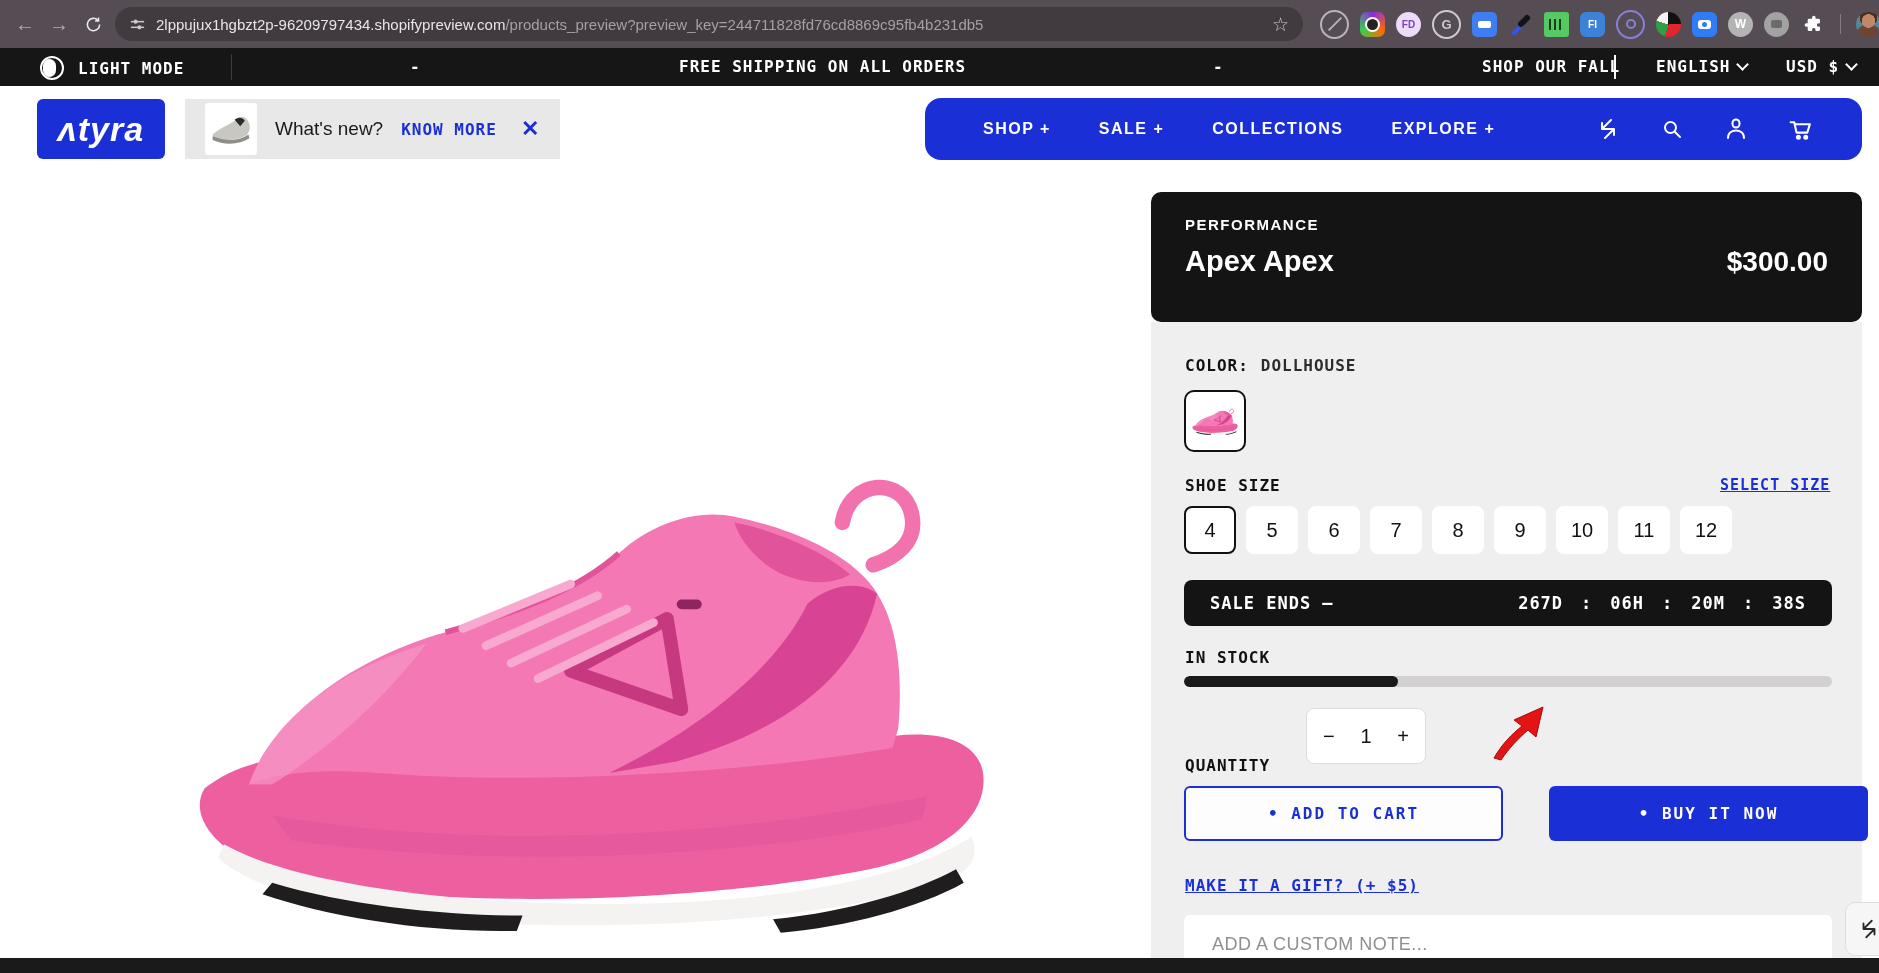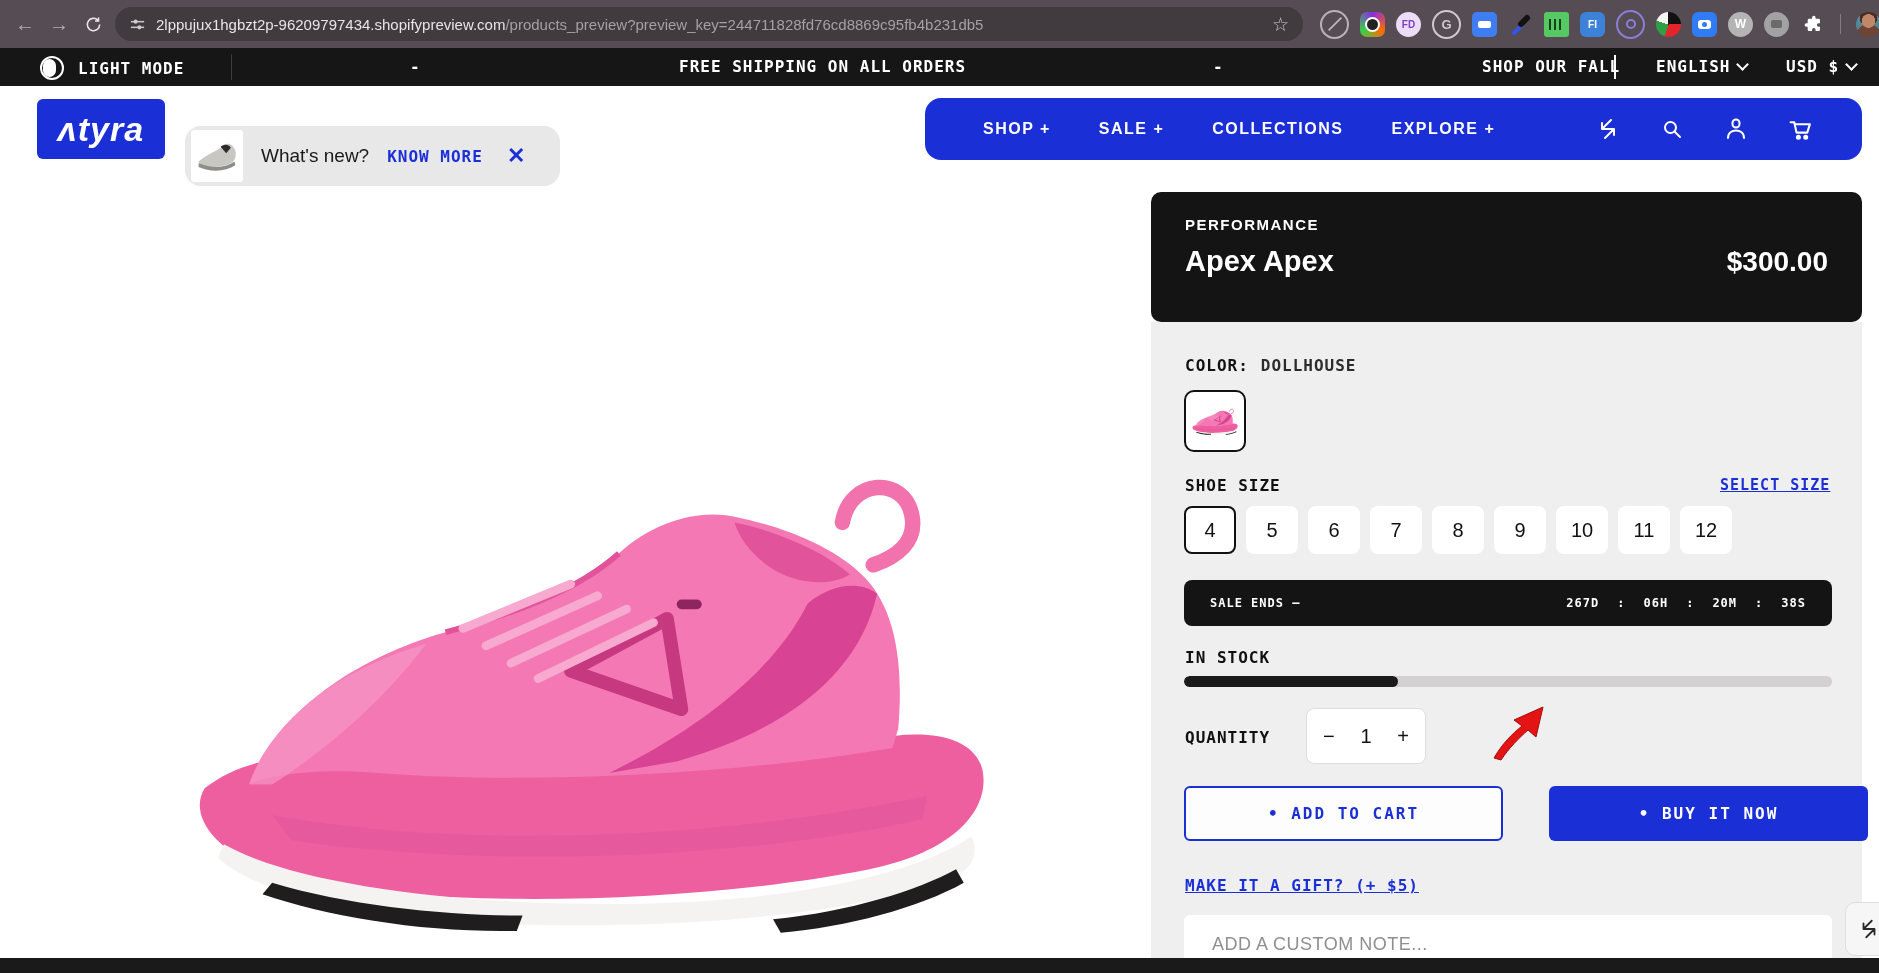--- a/index.html
+++ b/index.html
@@ -32,22 +32,22 @@
                     background:#fff;border-radius:9px;}
   .vdiv{position:absolute;left:231px;top:6px;width:1px;height:26px;background:#3c3c3c;}
   .chev{display:inline-block;width:7px;height:7px;border-right:2px solid #fff;border-bottom:2px solid #fff;
         transform:rotate(45deg);margin-left:8px;margin-bottom:3px;}
   .cursorline{position:absolute;left:1614px;top:7px;width:2px;height:24px;background:#fff;}
 
   
   .logo{left:37px;top:99px;width:128px;height:60px;background:#1b2fd6;border-radius:6px;
         display:flex;align-items:center;justify-content:center;color:#fff;font-size:34px;
         font-weight:bold;font-style:italic;letter-spacing:1px;}
-  .wnew{left:185px;top:99px;width:375px;height:60px;background:#e9e8e8;border-radius:16px;
-        display:flex;align-items:center;gap:18px;padding-left:6px;box-sizing:border-box;margin-top:27px;}
+  .wnew{left:185px;top:99px;width:375px;height:60px;background:#e9e8e8;border-radius:0;
+        display:flex;align-items:center;gap:18px;padding-left:20px;box-sizing:border-box;}
   .wnew-thumb{width:52px;height:52px;background:#fff;border-radius:3px;display:flex;
               align-items:center;justify-content:center;}
   .wnew-text{font-size:19px;color:#1a1a1a;}
   .knowmore{font-family:"DejaVu Sans Mono",monospace;font-size:16px;font-weight:bold;
             letter-spacing:1px;color:#1b2fd6;}
   .wnew-x{color:#1b2fd6;font-size:22px;font-weight:bold;margin-left:6px;}
   .mainnav{left:925px;top:98px;width:937px;height:62px;background:#1b2fd6;border-radius:16px;
            display:flex;align-items:center;color:#fff;padding:0 48px 0 58px;box-sizing:border-box;}
   .navitem{font-size:16px;font-weight:bold;letter-spacing:1.5px;margin-right:48px;white-space:nowrap;}
   .navico{width:28px;height:28px;display:flex;align-items:center;justify-content:center;margin-left:36px;}
@@ -67,21 +67,21 @@
           border-radius:10px;display:flex;align-items:center;justify-content:center;box-sizing:border-box;}
   .bluelink{font-family:"DejaVu Sans Mono",monospace;font-size:15px;font-weight:bold;
             letter-spacing:1px;color:#1b2fd6;text-decoration:underline;}
   .sizes{left:1184px;top:506px;display:flex;gap:10px;}
   .sizebtn{width:52px;height:48px;background:#fff;border-radius:8px;display:flex;align-items:center;
            justify-content:center;font-size:20px;color:#111;border:2px solid transparent;box-sizing:border-box;}
   .sizebtn.sel{border-color:#111;}
   .salebar{left:1184px;top:580px;width:648px;height:46px;background:#141414;border-radius:8px;
            color:#fff;display:flex;align-items:center;justify-content:space-between;
            padding:0 26px;box-sizing:border-box;}
-  .salebar span{font-family:"DejaVu Sans Mono",monospace;font-size:12px;font-weight:bold;letter-spacing:1px;}
+  .salebar span{font-family:"DejaVu Sans Mono",monospace;font-size:17px;font-weight:bold;letter-spacing:1px;}
   .timer{display:flex;gap:18px;}
   .track{left:1184px;top:676px;width:648px;height:11px;background:#d2d0d0;border-radius:6px;overflow:hidden;}
   .fill{height:100%;background:#1a1a1a;border-radius:6px;}
   .stepper{left:1306px;top:708px;width:120px;height:56px;background:#fff;border:1px solid #dcdcdc;
            border-radius:8px;display:flex;align-items:center;justify-content:space-between;
            padding:0 16px;box-sizing:border-box;font-size:20px;color:#111;}
   .btn{top:786px;height:55px;border-radius:6px;display:flex;align-items:center;justify-content:center;
        font-family:"DejaVu Sans Mono",monospace;font-size:16px;font-weight:bold;letter-spacing:2px;
        box-sizing:border-box;}
   .btn.outline{left:1184px;width:319px;background:#fdfdfd;border:2px solid #1b2fd6;color:#1b2fd6;}
@@ -307,21 +307,21 @@
       <span>:</span>
       <span>38S</span>
     </div>
   </div>
 
   <div class="abs lbl" style="left:1185px;top:648px">IN STOCK</div>
   <div class="abs track">
     <div class="fill" style="width: 33%;"></div>
   </div>
 
-  <div class="abs lbl" style="left:1185px;top:728px">QUANTITY</div>
+  <div class="abs lbl" style="left:1185px;top:756px">QUANTITY</div>
   <div class="abs stepper">
     <span>−</span>
     <span>1</span>
     <span>+</span>
   </div>
 
   <div class="abs" style="left:1488px;top:702px">
     <svg width="60" height="60" viewBox="0 0 60 60">
       <path d="M6 56 C14 42 24 32 34 24 L26 18 L55 5 L48 35 L40 28 C31 36 21 46 13 58 Z" fill="#e51414" stroke="#a30d0d" stroke-width="1"></path>
     </svg>

